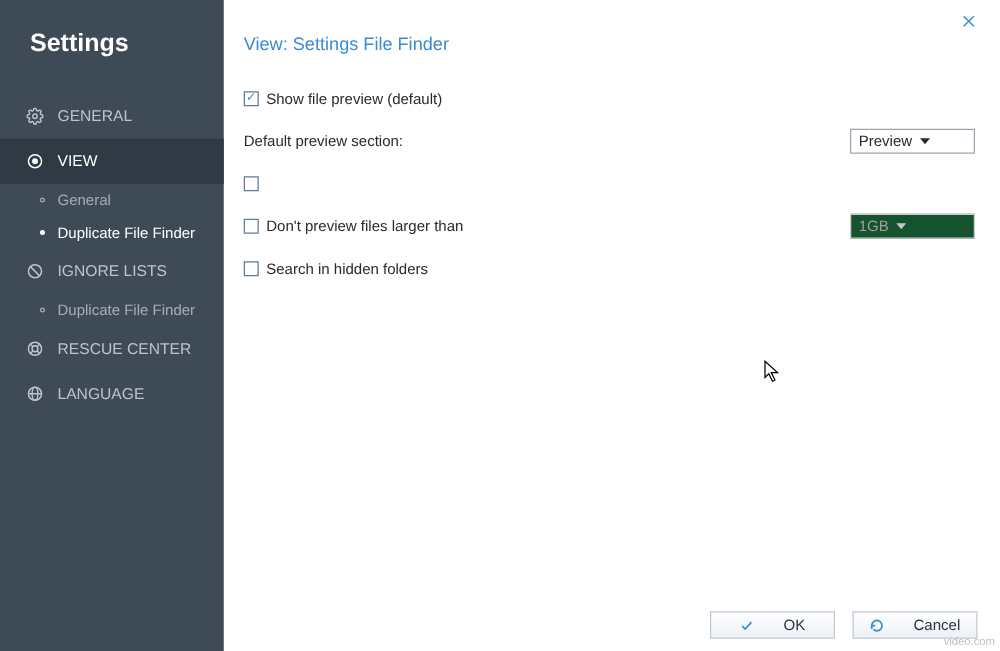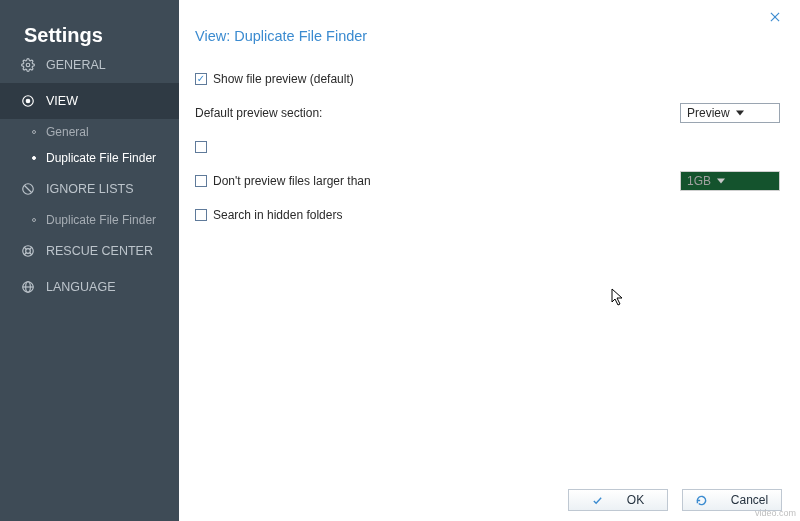--- a/index.html
+++ b/index.html
@@ -21,20 +21,21 @@
       height: 100%;
       background: #3e4b56;
       color: #ffffff;
       padding-top: 24px;
       flex-shrink: 0;
     }
     .sidebar-title {
       font-size: 20px;
       font-weight: 600;
       padding-left: 24px;
+      margin-bottom: 28px;
     }
     .sidebar-item {
       display: flex;
       align-items: center;
       height: 36px;
       padding-left: 20px;
       cursor: pointer;
       font-size: 12.5px;
       color: #bcc4cb;
     }
@@ -258,21 +259,21 @@
 </div>
 
 <div class="main">
   <div class="close-btn">
     <svg width="14" height="14" viewBox="0 0 24 24" fill="none" stroke="currentColor" stroke-width="2">
         <line x1="5" y1="5" x2="19" y2="19"></line>
         <line x1="19" y1="5" x2="5" y2="19"></line>
       </svg>
   </div>
 
-  <div class="main-title">View: Duplicate File Finder</div>
+  <div class="main-title">View: Settings File Finder</div>
 
   <div class="row">
     <span class="checkbox checked"></span>
     <span class="row-label">Show file preview (default)</span>
   </div>
 
   <div class="row">
     <span class="row-label">Default preview section:</span>
     <div class="select">
       <span>Preview</span>

